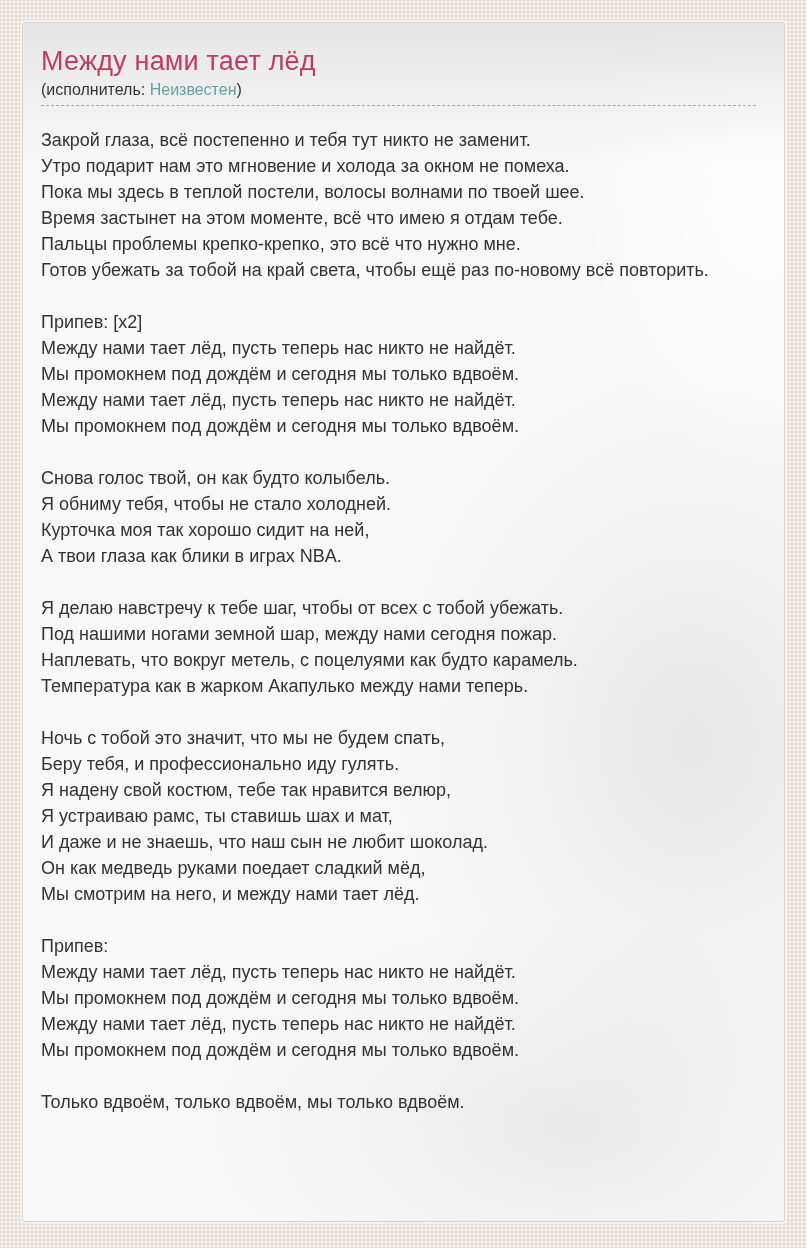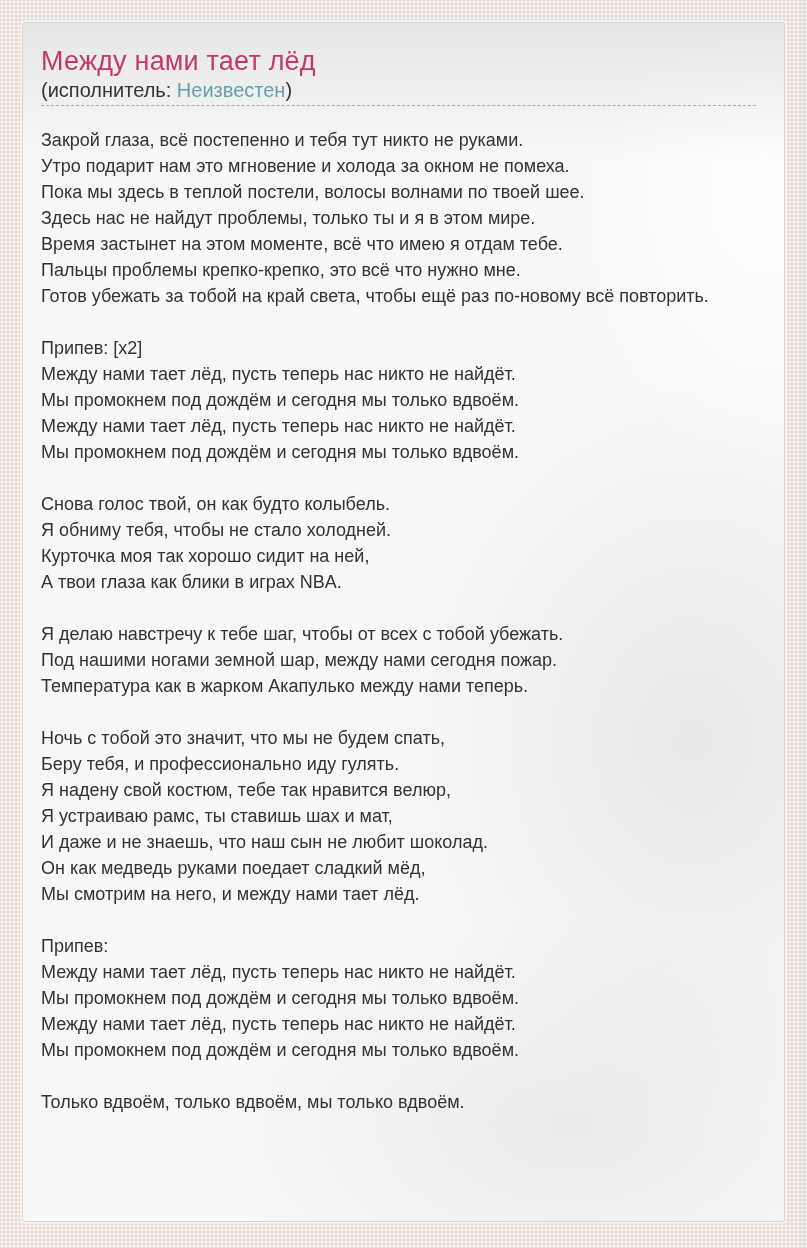--- a/index.html
+++ b/index.html
@@ -40,21 +40,21 @@
   .song-title {
     margin: 6px 0 0 0;
     font-size: 27px;
     font-weight: normal;
     line-height: 32px;
     color: var(--c-title, #c23a60);
     letter-spacing: 0.2px;
   }
   .artist-line {
     margin-top: 2px;
-    font-size: 20px;
+    font-size: 16px;
     line-height: 22px;
     color: var(--c-lyrics-text, #333333);
   }
   .artist-link {
     color: var(--c-artist-link, #63a1a7);
     text-decoration: none;
     cursor: pointer;
   }
   .separator {
     margin-top: 4px;
@@ -73,44 +73,44 @@
 </style>
 </head>
 <body>
 
 <div class="card">
   <h1 class="song-title">Между нами тает лёд</h1>
   <div class="artist-line"><span>(исполнитель: </span><a class="artist-link">Неизвестен</a><span>)</span></div>
   <div class="separator"></div>
   <div class="lyrics">
       <div class="stanza">
-        <div class="lyric-line">Закрой глаза, всё постепенно и тебя тут никто не руками.</div>
+        <div class="lyric-line">Закрой глаза, всё постепенно и тебя тут никто не заменит.</div>
         <div class="lyric-line">Утро подарит нам это мгновение и холода за окном не помеха.</div>
         <div class="lyric-line">Пока мы здесь в теплой постели, волосы волнами по твоей шее.</div>
-        <div class="lyric-line">Здесь нас не найдут проблемы, только ты и я в этом мире.</div>
         <div class="lyric-line">Время застынет на этом моменте, всё что имею я отдам тебе.</div>
         <div class="lyric-line">Пальцы проблемы крепко-крепко, это всё что нужно мне.</div>
         <div class="lyric-line">Готов убежать за тобой на край света, чтобы ещё раз по-новому всё повторить.</div>
       </div>
       <div class="stanza">
         <div class="lyric-line">Припев: [x2]</div>
         <div class="lyric-line">Между нами тает лёд, пусть теперь нас никто не найдёт.</div>
         <div class="lyric-line">Мы промокнем под дождём и сегодня мы только вдвоём.</div>
         <div class="lyric-line">Между нами тает лёд, пусть теперь нас никто не найдёт.</div>
         <div class="lyric-line">Мы промокнем под дождём и сегодня мы только вдвоём.</div>
       </div>
       <div class="stanza">
         <div class="lyric-line">Снова голос твой, он как будто колыбель.</div>
         <div class="lyric-line">Я обниму тебя, чтобы не стало холодней.</div>
         <div class="lyric-line">Курточка моя так хорошо сидит на ней,</div>
         <div class="lyric-line">А твои глаза как блики в играх NBA.</div>
       </div>
       <div class="stanza">
         <div class="lyric-line">Я делаю навстречу к тебе шаг, чтобы от всех с тобой убежать.</div>
         <div class="lyric-line">Под нашими ногами земной шар, между нами сегодня пожар.</div>
+        <div class="lyric-line">Наплевать, что вокруг метель, с поцелуями как будто карамель.</div>
         <div class="lyric-line">Температура как в жарком Акапулько между нами теперь.</div>
       </div>
       <div class="stanza">
         <div class="lyric-line">Ночь с тобой это значит, что мы не будем спать,</div>
         <div class="lyric-line">Беру тебя, и профессионально иду гулять.</div>
         <div class="lyric-line">Я надену свой костюм, тебе так нравится велюр,</div>
         <div class="lyric-line">Я устраиваю рамс, ты ставишь шах и мат,</div>
         <div class="lyric-line">И даже и не знаешь, что наш сын не любит шоколад.</div>
         <div class="lyric-line">Он как медведь руками поедает сладкий мёд,</div>
         <div class="lyric-line">Мы смотрим на него, и между нами тает лёд.</div>

